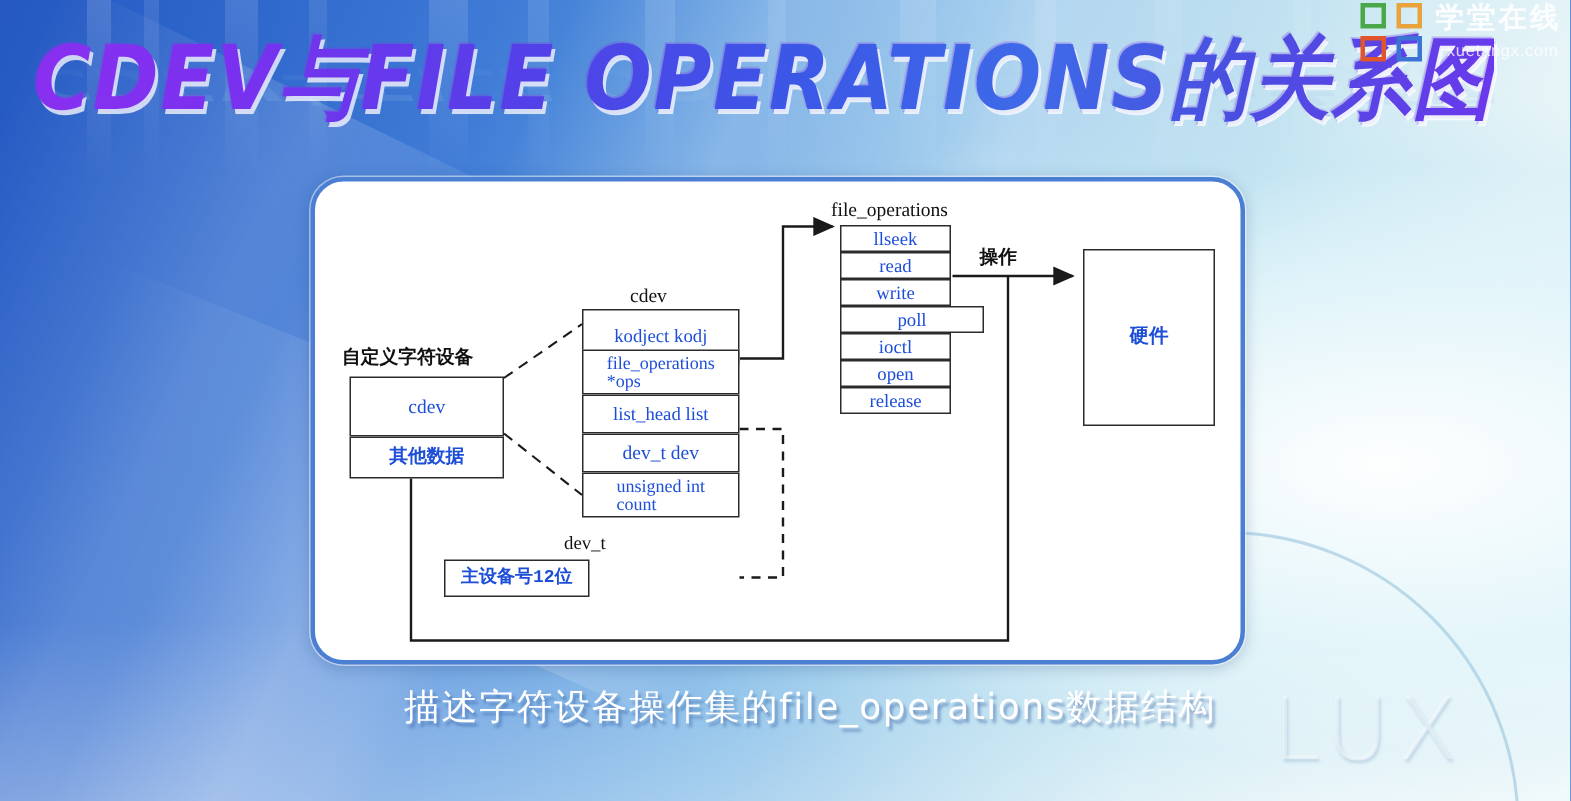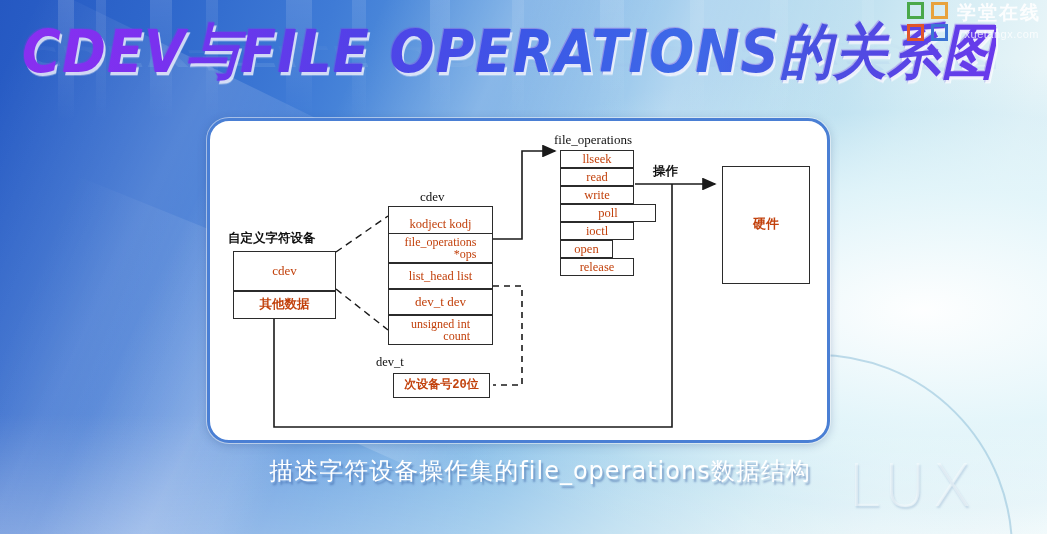--- a/index.html
+++ b/index.html
@@ -123,23 +123,23 @@
     border:3px solid #4a7fd4;
     box-shadow:0 0 0 1px rgba(255,255,255,.5), 0 2px 10px rgba(20,50,110,.25);
   }
   #diagram { position:absolute; inset:0; }
 
   .bx {
     position:absolute;
     border:1.4px solid #2b2b2b;
     background:#fff;
     font-family:"Liberation Serif", serif;
-    color:#c2410c;
+    color:#1d4ed8;
     display:flex; align-items:center; justify-content:center;
-    text-align:right;
+    text-align:left;
     line-height:1.02;
   }
   .lbl {
     position:absolute;
     font-family:"Liberation Serif", serif;
     color:#111;
     white-space:nowrap;
   }
   .cn { font-family:Liberation Mono, monospace; font-weight:bold; }
 
@@ -254,29 +254,29 @@
       <div class="bx" style="left:178px;top:168px;width:105px;height:26px;font-size:13px">dev_t dev</div>
       <div class="bx" style="left:178px;top:194px;width:105px;height:30px;font-size:12px;white-space:pre-line">unsigned int
 count</div>
 
       <div class="lbl" style="left:344px;top:11px;font-size:13px">file_operations</div>
       <div class="bx forow" style="left:350px;top:29px;width:74px;height:18px">llseek</div>
       <div class="bx forow" style="left:350px;top:47px;width:74px;height:18px">read</div>
       <div class="bx forow" style="left:350px;top:65px;width:74px;height:18px">write</div>
       <div class="bx forow" style="left:350px;top:83px;width:96px;height:18px">poll</div>
       <div class="bx forow" style="left:350px;top:101px;width:74px;height:18px">ioctl</div>
-      <div class="bx forow" style="left:350px;top:119px;width:53px;height:18px">open</div>
+      <div class="bx forow" style="left:350px;top:119px;width:74px;height:18px">open</div>
       <div class="bx forow" style="left:350px;top:137px;width:74px;height:18px">release</div>
 
       <div class="lbl cn" style="left:443px;top:42px;font-size:12.5px">操作</div>
 
       <div class="bx cn" style="left:512px;top:45px;width:88px;height:118px;font-size:13px">硬件</div>
 
       <div class="lbl" style="left:166px;top:234px;font-size:12.5px">dev_t</div>
-      <div class="bx cn" style="left:183px;top:252px;width:97px;height:25px;font-size:12px">次设备号20位</div>
+      <div class="bx cn" style="left:86px;top:252px;width:97px;height:25px;font-size:12px">主设备号12位</div>
 
     </div>
   </div>
 
   <div id="watermark">LUX</div>
   <div id="subtitle">描述字符设备操作集的file_operations数据结构</div>
 
 </div>
 
 </body></html>

